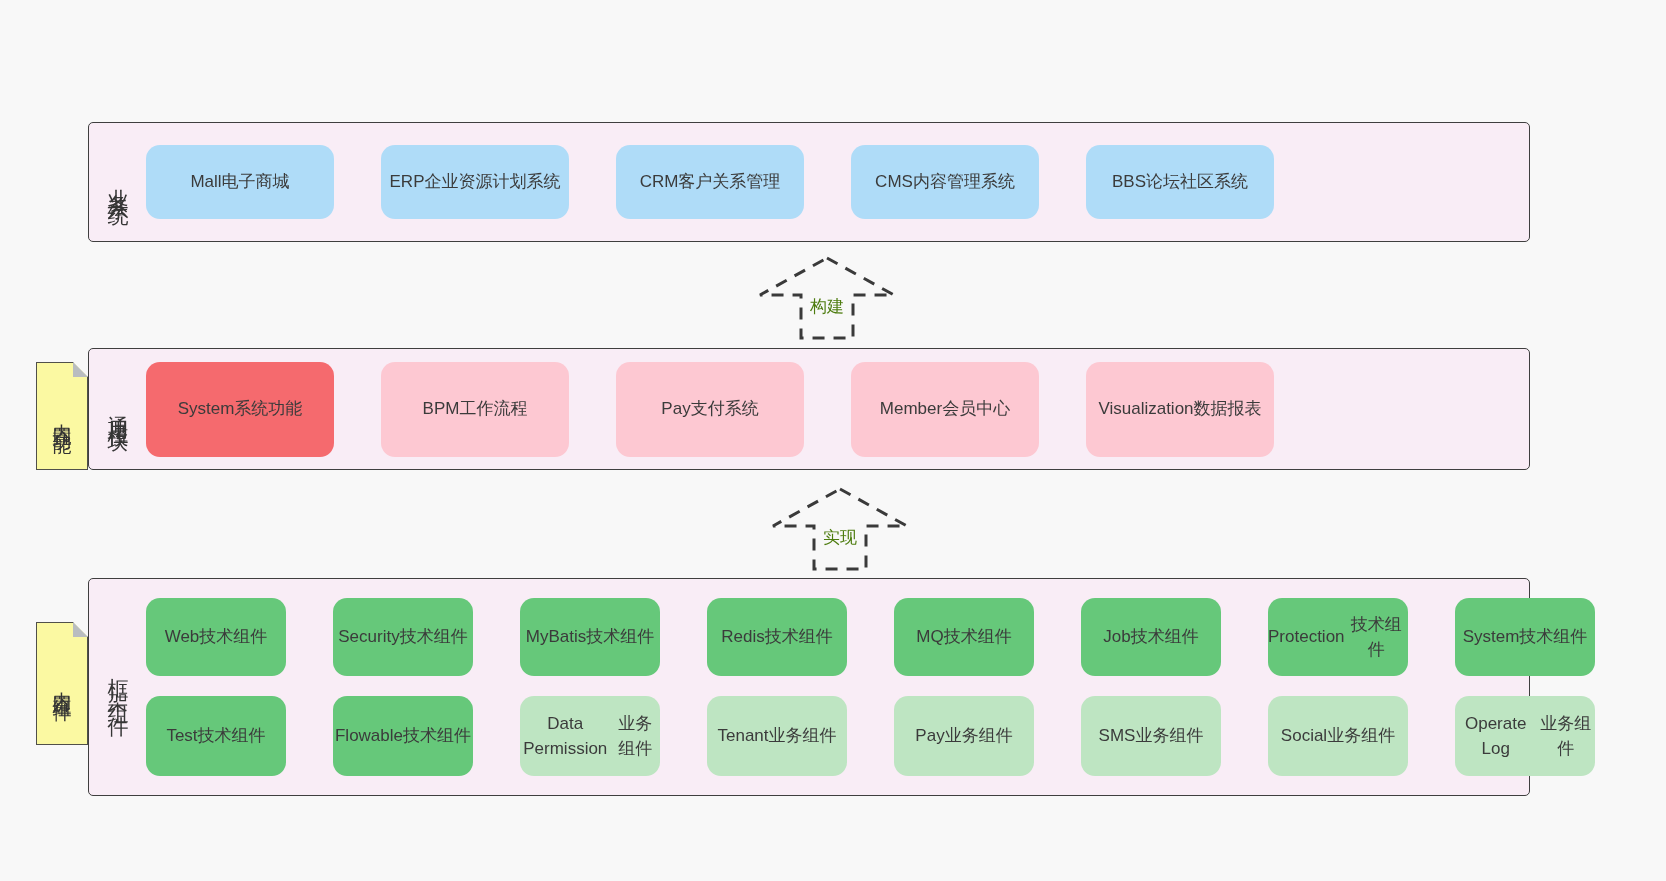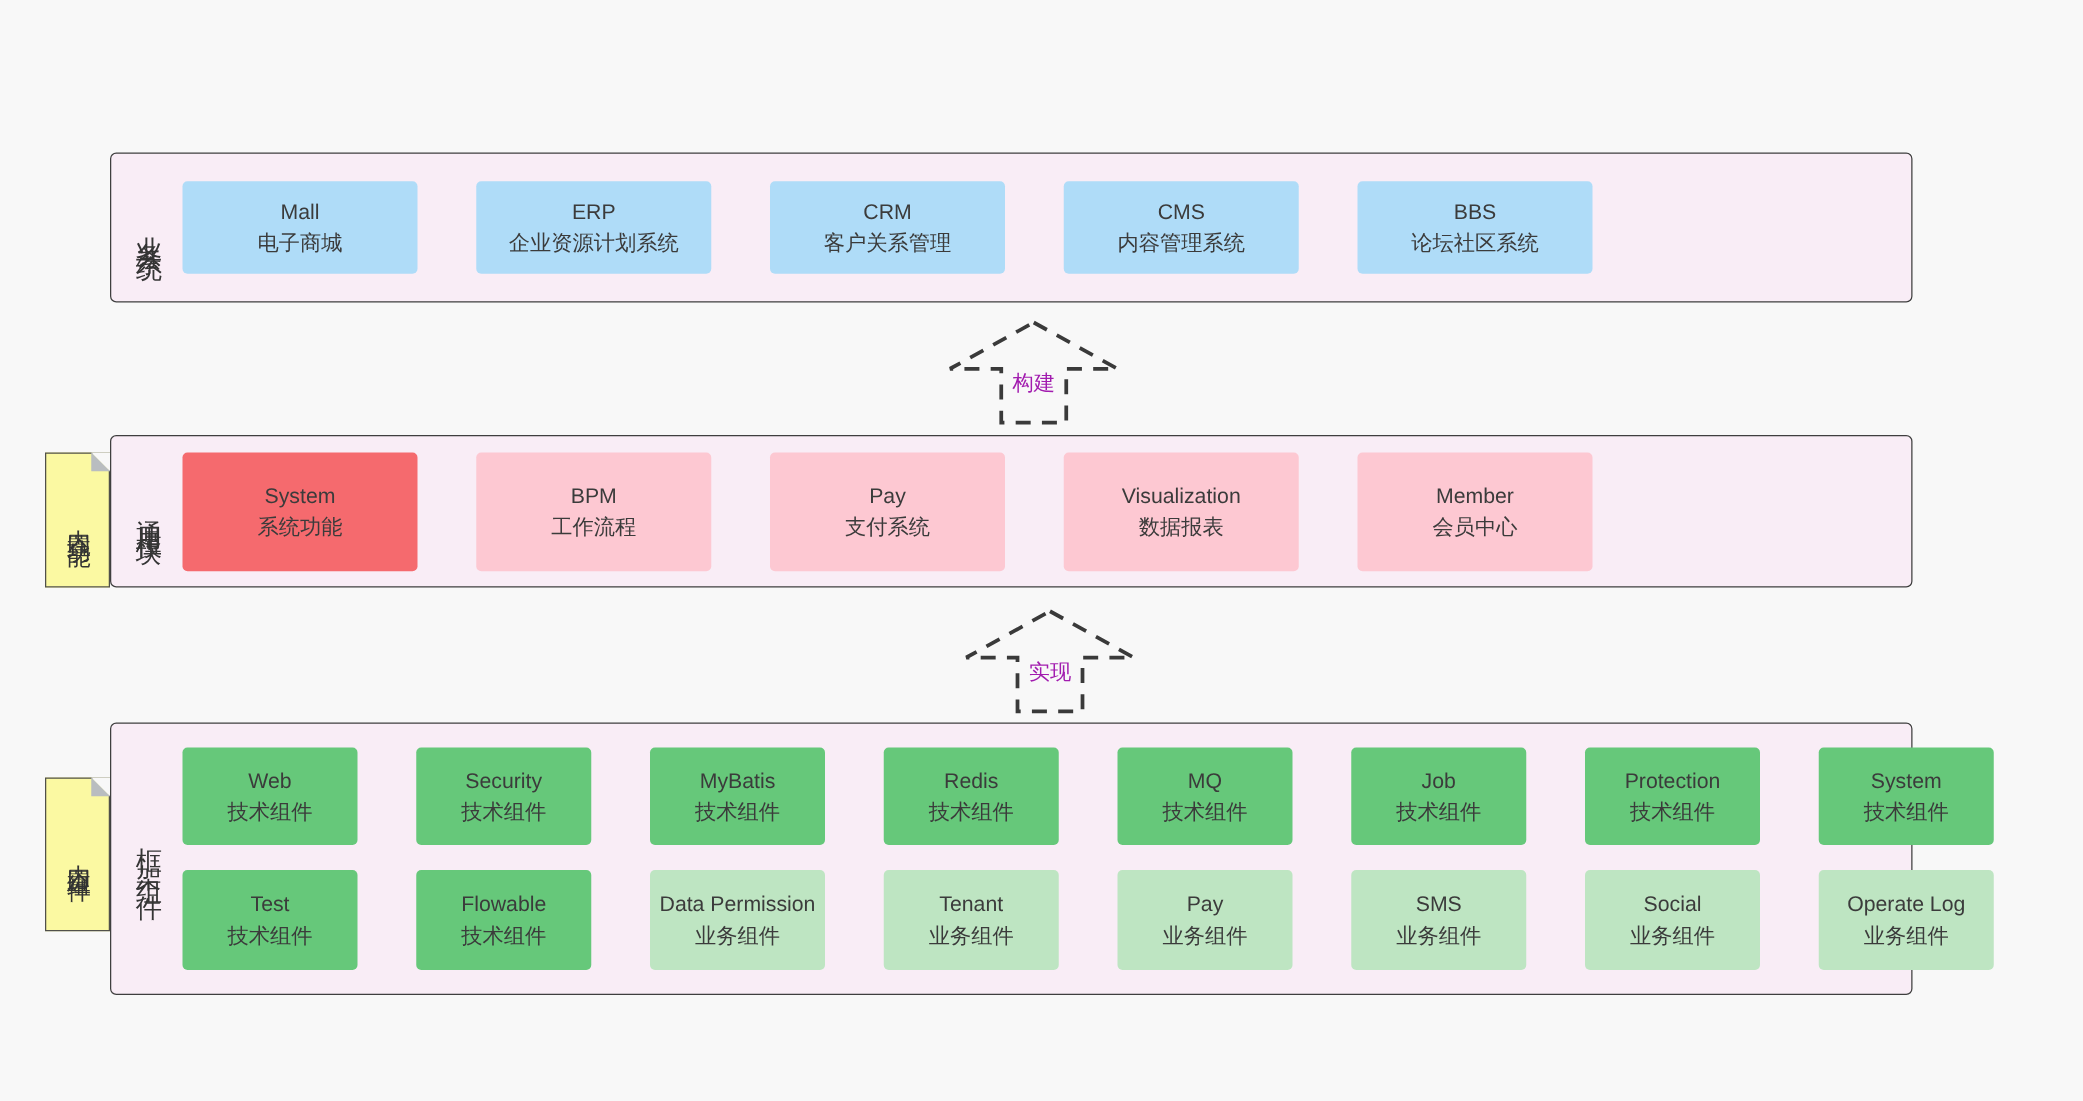--- a/index.html
+++ b/index.html
@@ -28,22 +28,22 @@
     writing-mode:vertical-rl;text-orientation:upright;
     font-size:21px;letter-spacing:5px;color:#353535;white-space:nowrap;
   }
   .layer-components .vlabel{letter-spacing:13px;}
 
   .rows{display:flex;flex-direction:column;gap:20px;margin-left:57px;}
   .row{display:flex;gap:47px;}
   .layer-components .row{}
 
   .box{
-    width:188px;height:74px;border-radius:4px;
-    display:flex;flex-direction:column;align-items:center;justify-content:center;
+    width:188px;height:74px;border-radius:14px;
+    display:flex;flex-direction:row;align-items:center;justify-content:center;
     text-align:center;font-size:17px;line-height:1.5;color:#3b3b3b;
   }
   .layer-modules .box{height:95px;}
   .layer-components .box{width:140px;height:78px;}
   .layer-components .row + .row .box{height:80px;}
   .box .en{max-width:126px;}
   .box.blue{background:var(--blue);}
   .box.red{background:var(--red);}
   .box.pink{background:var(--pink);}
   .box.green{background:var(--green);}
@@ -64,21 +64,21 @@
     border-top:15px solid var(--page-bg);border-left:15px solid transparent;}
   .fold{position:absolute;top:-1px;right:-1px;width:0;height:0;
     border-bottom:15px solid var(--fold);border-right:15px solid transparent;}
 
   .arrow{position:absolute;width:140px;height:88px;}
   .arrow-1{left:757px;top:254px;}
   .arrow-2{left:770px;top:485px;}
   .arrow svg{display:block;}
   .arrow-label{
     position:absolute;left:50%;top:40px;transform:translateX(-50%);
-    background:var(--page-bg);padding:1px 3px;font-size:17px;color:#a21caf;
+    background:var(--page-bg);padding:1px 3px;font-size:17px;color:#4d7c0f;
     white-space:nowrap;
   }
 </style>
 </head>
 <body>
 
 <div class="canvas">
 
   <section class="layer layer-business">
     <span class="vlabel">业务系统</span>
@@ -131,26 +131,26 @@
           </div>
           <div class="box pink">
             <div class="en">BPM</div>
             <div class="zh">工作流程</div>
           </div>
           <div class="box pink">
             <div class="en">Pay</div>
             <div class="zh">支付系统</div>
           </div>
           <div class="box pink">
+            <div class="en">Member</div>
+            <div class="zh">会员中心</div>
+          </div>
+          <div class="box pink">
             <div class="en">Visualization</div>
             <div class="zh">数据报表</div>
-          </div>
-          <div class="box pink">
-            <div class="en">Member</div>
-            <div class="zh">会员中心</div>
           </div>
         </div>
       </div>
   </section>
 
   <div class="arrow arrow-2">
     <svg width="140" height="88" viewBox="0 0 140 88">
       <polygon points="70,4 137,41 96,41 96,84 44,84 44,41 3,41" fill="none" stroke="#3a3a3a" stroke-width="3" stroke-dasharray="12 9" stroke-linejoin="miter"></polygon>
     </svg>
     <span class="arrow-label">实现</span>

